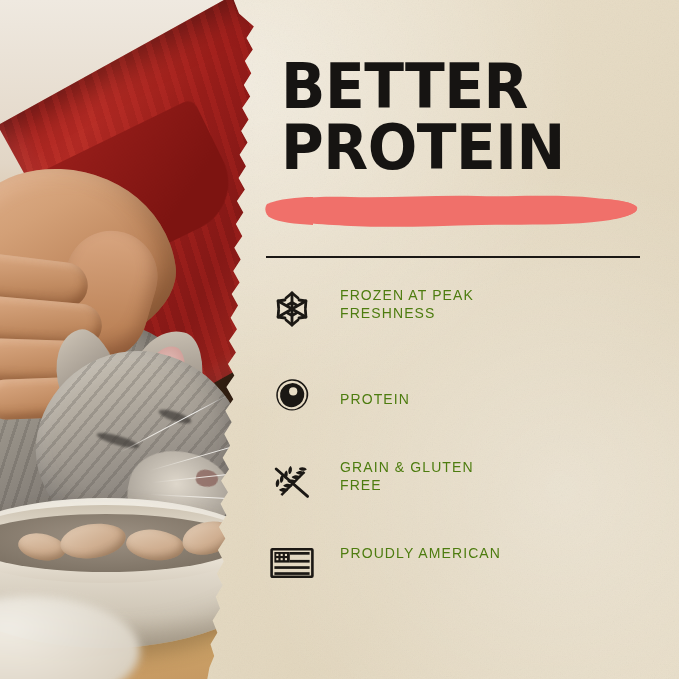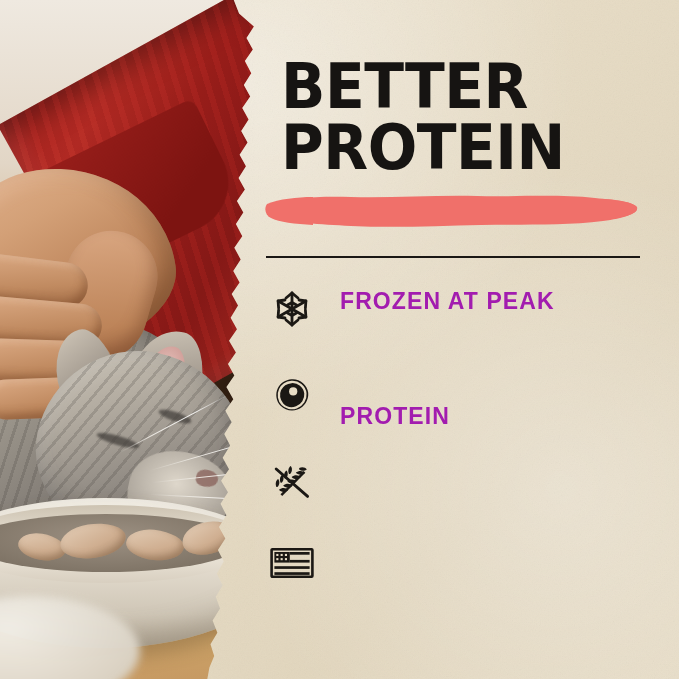--- a/index.html
+++ b/index.html
@@ -259,22 +259,22 @@
   .feature{
     display:flex;align-items:flex-start;gap:22px;
     height:86px;
   }
   .feat-icon{
     width:52px;min-width:52px;display:flex;align-items:center;
     justify-content:center;padding-top:4px;
   }
   .feat-text{
     font-family:"Liberation Sans", sans-serif;
-    font-weight:700;font-size:23px;line-height:1.26;
-    letter-spacing:1.1px;color:#a21caf;
+    font-weight:400;font-size:14px;line-height:1.26;
+    letter-spacing:1.1px;color:#4d7c0f;
     text-transform:uppercase;padding-top:2px;
   }
 </style>
 </head>
 <body>
 
 <div class="card">
 
   <div class="photo">
     <div class="bg-room"></div>
@@ -365,20 +365,21 @@
             <line x1="6.1" y1="12" x2="33.9" y2="28"></line>
             <line x1="6.1" y1="28" x2="33.9" y2="12"></line>
             <path d="M20 4 L14 9 M20 4 L26 9 M20 36 L14 31 M20 36 L26 31"></path>
             <path d="M6.1 12 L6.6 19 M6.1 12 L13 11 M33.9 28 L33.4 21 M33.9 28 L27 29"></path>
             <path d="M6.1 28 L13 29 M6.1 28 L6.6 21 M33.9 12 L27 11 M33.9 12 L33.4 19"></path>
             <path d="M20 13.5 L15.5 16 M20 13.5 L24.5 16 M20 26.5 L15.5 24 M20 26.5 L24.5 24"></path>
           </svg>
         </div>
         <div class="feat-text">
           <span>FROZEN AT PEAK</span><br>
+          <span>FRESHNESS</span>
         </div>
       </div>
 
       <div class="feature">
         <div class="feat-icon">
           <svg width="40" height="40" viewBox="0 0 40 40">
             <path d="M19.5 4.2 C27.5 3.4 35.4 9.6 36.2 17.8 C36.9 25.0 32.4 32.2 25.4 34.6
                      C19.6 36.6 12.8 35.2 8.6 30.8 C4.2 26.2 3.0 19.0 5.8 13.2
                      C8.2 8.2 13.4 4.8 19.5 4.2 Z" fill="#1b1814"></path>
             <path d="M19.5 7.0 C26.2 6.4 32.7 11.6 33.4 18.4 C34.0 24.4 30.2 30.4 24.4 32.4
@@ -408,20 +409,24 @@
               <path d="M8.0 28.8 C11.0 26.4 15.2 26.6 17.0 29.2 C14.2 31.6 10.0 31.4 8.0 28.8 Z"></path>
               <path d="M18.0 13.0 C16.6 10.0 17.4 6.4 19.8 5.0 C21.6 7.4 21.2 11.0 19.0 13.0 Z"></path>
               <path d="M13.8 17.4 C12.4 14.4 13.2 10.8 15.6 9.4 C17.4 11.8 17.0 15.4 14.8 17.4 Z"></path>
               <path d="M9.6 21.7 C8.2 18.7 9.0 15.1 11.4 13.7 C13.2 16.1 12.8 19.7 10.6 21.7 Z"></path>
               <path d="M5.4 26.0 C4.0 23.0 4.8 19.4 7.2 18.0 C9.0 20.4 8.6 24.0 6.4 26.0 Z"></path>
             </g>
 
             <line x1="5.2" y1="8.0" x2="36.6" y2="35.4" stroke="#1b1814" stroke-width="2.9" stroke-linecap="round"></line>
           </svg>
         </div>
+        <div class="feat-text">
+          <span>GRAIN &amp; GLUTEN</span><br>
+          <span>FREE</span>
+        </div>
       </div>
 
       <div class="feature">
         <div class="feat-icon">
           <svg width="44" height="32" viewBox="0 0 44 32">
             <rect x="1.6" y="2.2" width="40.8" height="27.6" rx="0.8" fill="none" stroke="#1b1814" stroke-width="2.6"></rect>
 
             <rect x="4.4" y="5" width="15.4" height="10.6" fill="#1b1814"></rect>
             <g fill="#e7dcc5">
               <rect x="6.3" y="6.9" width="2.1" height="2.1"></rect>
@@ -437,19 +442,19 @@
               <rect x="19.8" y="12.9" width="19.8" height="2.7"></rect>
             </g>
 
             <g fill="#1b1814">
               <rect x="4.4" y="19.2" width="35.2" height="2.7"></rect>
               <rect x="4.4" y="25.2" width="35.2" height="2.7"></rect>
             </g>
           </svg>
         </div>
         <div class="feat-text">
-          <br>
+          <span>PROUDLY AMERICAN</span><br>
         </div>
       </div>
 
     </div>
   </div>
 </div>
 
 </body></html>

